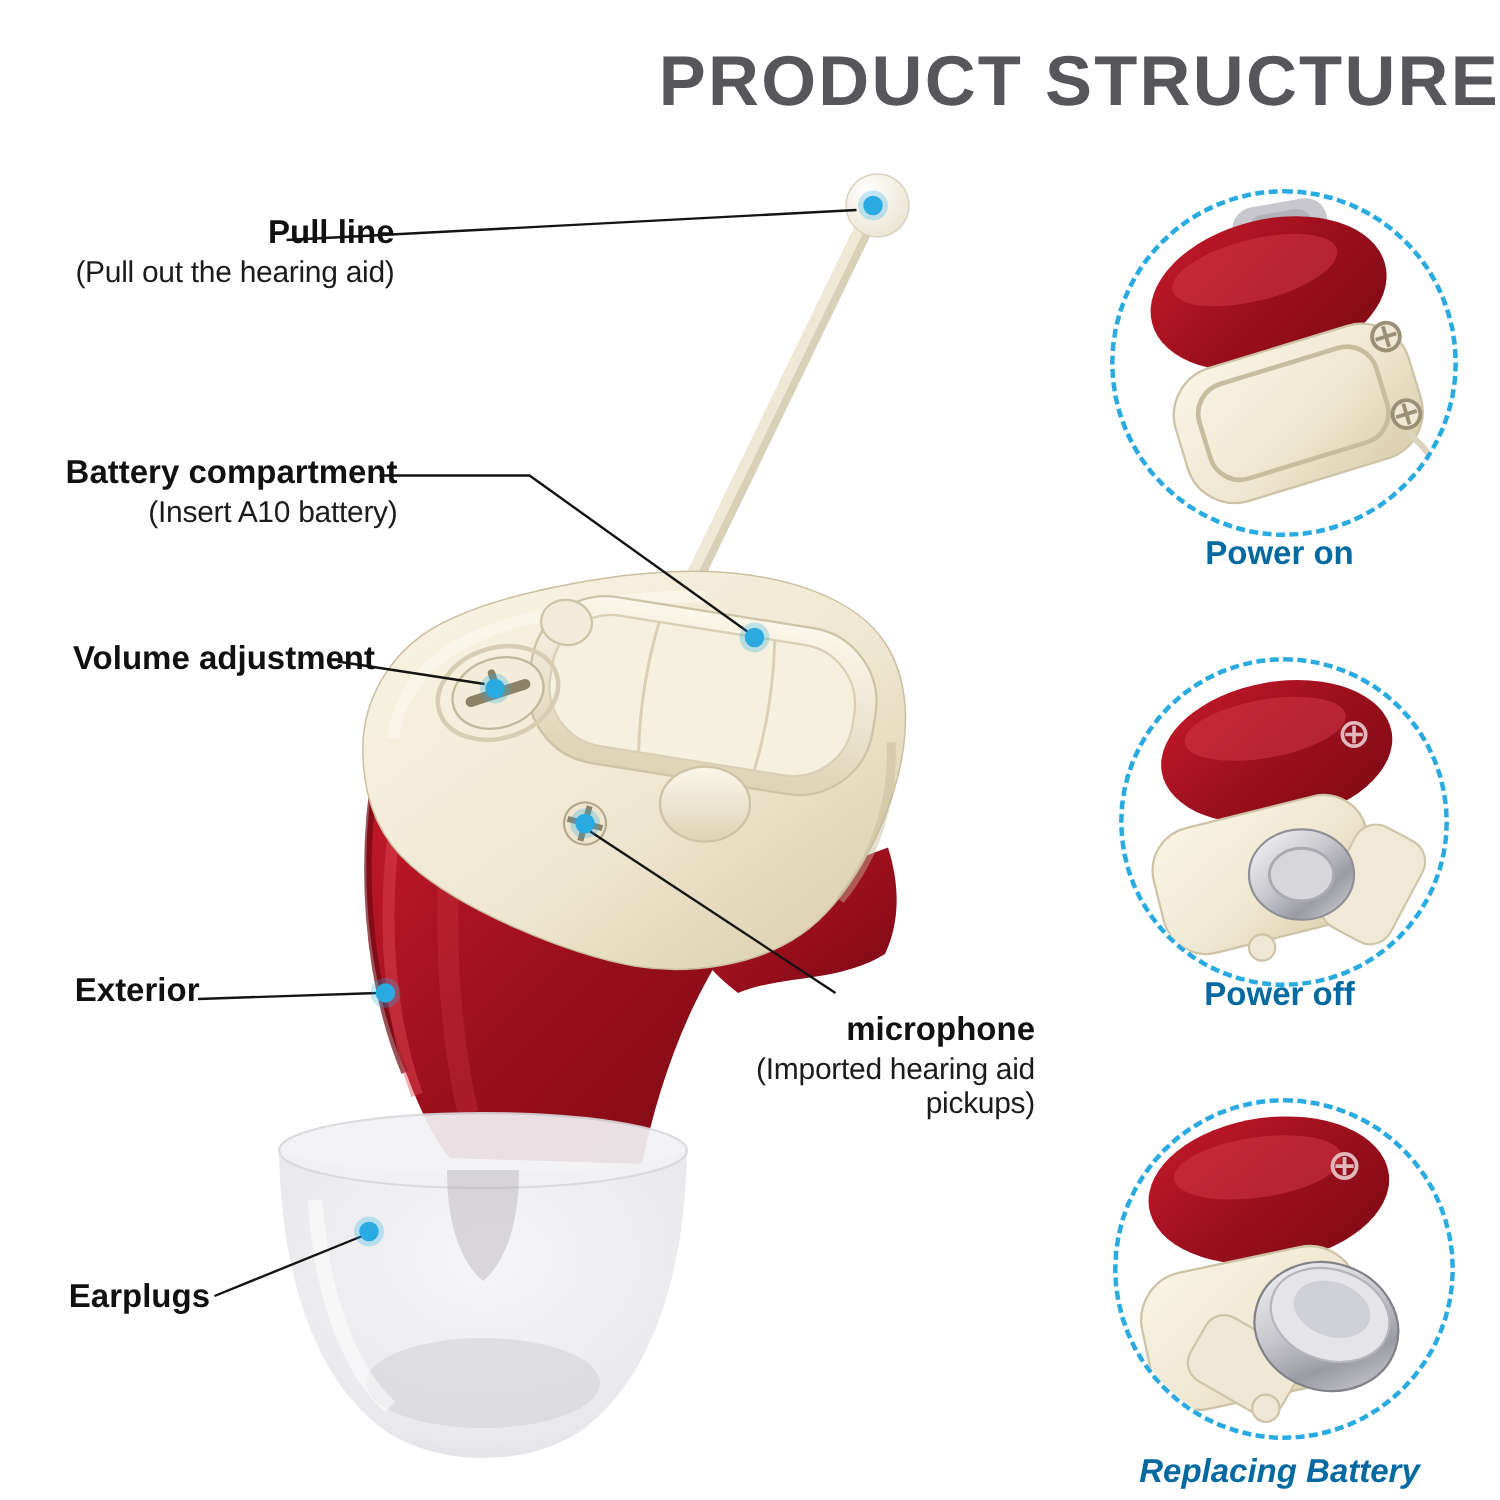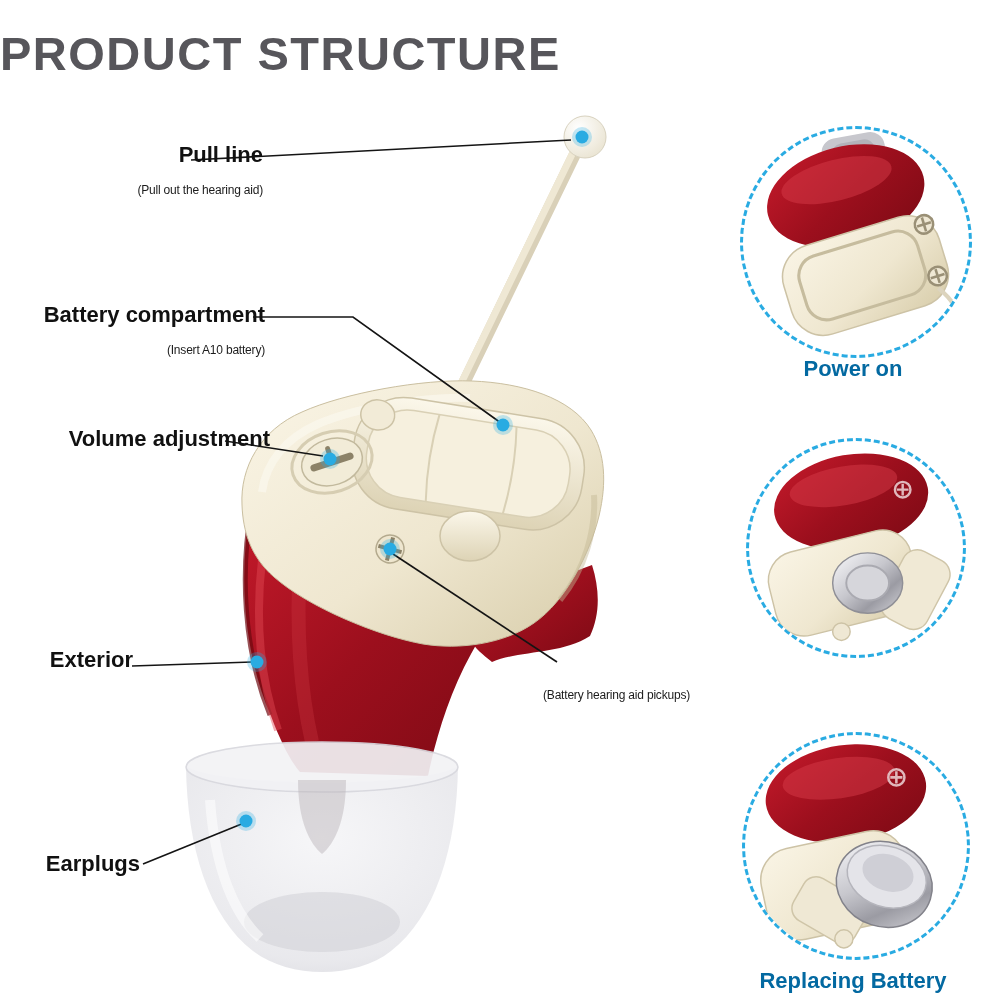--- a/index.html
+++ b/index.html
@@ -1,44 +1,44 @@
 <!DOCTYPE html>
 <html style="--accent-blue: #29abe2; --device-red: #9c0f1d; --device-cream: #efe7d0; --title-color: #57565b; --text-color: #111111;"><head>
 <meta charset="utf-8">
 <style>
   html,body { margin:0; padding:0; background:#ffffff; font-family:"Liberation Sans", sans-serif; }
   .page { position:relative; width:1000px; height:1000px; background:#ffffff; overflow:hidden; }
 
-  .title { position:absolute; top:26px; left:0; width:100%; text-align:left;
+  .title { position:absolute; top:26px; left:0; width:100%; text-align:right;
            font-size:47px; font-weight:800; letter-spacing:1.5px; color:var(--title-color,#57565b); }
 
   .artwork { position:absolute; left:0; top:0; width:1000px; height:1000px; }
 
   .callout { position:absolute; text-align:right; color:var(--text-color,#111); }
   .callout .lbl { font-size:22px; font-weight:bold; line-height:26px; }
-  .callout .sub { font-size:12px; margin-top:15px; color:#1b1b1b; letter-spacing:-0.2px; }
+  .callout .sub { font-size:20px; margin-top:3px; color:#1b1b1b; letter-spacing:-0.2px; }
 
   #callout-pull-line { left:18px;  top:142px; width:245px; }
   #callout-battery   { left:20px;  top:302px; width:245px; }
-  #callout-volume    { left:0px;   top:426px; width:250px;padding-left:20px; }
+  #callout-volume    { left:0px;   top:426px; width:250px; }
   #callout-exterior  { left:38px;  top:647px; width:95px;  }
   #callout-mic       { left:430px; top:673px; width:260px; }
   #callout-earplugs  { left:28px;  top:851px; width:112px; }
 
   .inset { position:absolute; border:3px dashed var(--accent-blue,#29abe2);
            border-radius:50%; overflow:hidden; background:#ffffff; }
   .inset svg { position:absolute; left:0; top:0; width:100%; height:100%; }
   #inset-1 { left:740px; top:126px; width:226px; height:226px; }
   #inset-2 { left:746px; top:438px; width:214px; height:214px; }
   #inset-3 { left:742px; top:732px; width:222px; height:222px; }
 
   .inset-caption { position:absolute; text-align:center; font-size:22px; font-weight:bold; color:#0369a1; }
   #cap-1 { left:740px; top:356px; width:226px; }
   #cap-2 { left:746px; top:650px; width:214px; }
-  #cap-3 { left:716px; top:968px; width:274px; }
+  #cap-3 { left:716px; top:968px; width:274px;font-style:italic; }
 
   .dot { fill:var(--accent-blue,#29abe2); }
   .dot-glow { fill:var(--accent-blue,#29abe2); opacity:0.28; }
 </style>
 </head>
 <body>
 
 <div class="page">
 
   <div class="title">PRODUCT STRUCTURE</div>
@@ -159,21 +159,22 @@
     <div class="lbl">Battery compartment</div>
     <div class="sub">(Insert A10 battery)</div>
   </div>
   <div class="callout" id="callout-volume">
     <div class="lbl">Volume adjustment</div>
   </div>
   <div class="callout" id="callout-exterior">
     <div class="lbl">Exterior</div>
   </div>
   <div class="callout" id="callout-mic">
-    <div class="sub">(Battery hearing aid pickups)</div>
+    <div class="lbl">microphone</div>
+    <div class="sub">(Imported hearing aid pickups)</div>
   </div>
   <div class="callout" id="callout-earplugs">
     <div class="lbl">Earplugs</div>
   </div>
 
   <div class="inset" id="inset-1">
     <svg viewBox="0 0 220 220" aria-hidden="true">
       <g transform="rotate(-10 108 30)">
         <rect x="78" y="6" width="62" height="46" rx="14" fill="#c7c7cd"></rect>
         <rect x="88" y="12" width="42" height="34" rx="10" fill="#b2b2b9"></rect>
@@ -218,20 +219,21 @@
       <g transform="rotate(28 168 150)">
         <rect x="146" y="112" width="52" height="78" rx="16" fill="#f0e9d5" stroke="#cfc5a8" stroke-width="1.5"></rect>
       </g>
       <g>
         <ellipse cx="122" cy="146" rx="36" ry="31" fill="url(#gSilver)" stroke="#8f8f96" stroke-width="1.5"></ellipse>
         <ellipse cx="122" cy="146" rx="22" ry="18" fill="#d6d6db" stroke="#aaaab1" stroke-width="2"></ellipse>
       </g>
       <circle cx="95" cy="196" r="9" fill="#efe8d4" stroke="#cdc3a6" stroke-width="1.5"></circle>
     </svg>
   </div>
+  <div class="inset-caption" id="cap-2">Power off</div>
 
   <div class="inset" id="inset-3">
     <svg viewBox="0 0 220 220" aria-hidden="true">
       <g transform="rotate(-8 100 58)">
         <ellipse cx="100" cy="58" rx="80" ry="48" fill="url(#gRed)"></ellipse>
         <ellipse cx="95" cy="42" rx="56" ry="20" fill="#d63a48" opacity="0.5"></ellipse>
       </g>
       <g stroke="#e0b7bb" stroke-width="2.5">
         <circle cx="150" cy="42" r="8" fill="none"></circle>
         <line x1="144" y1="42" x2="156" y2="42"></line>

